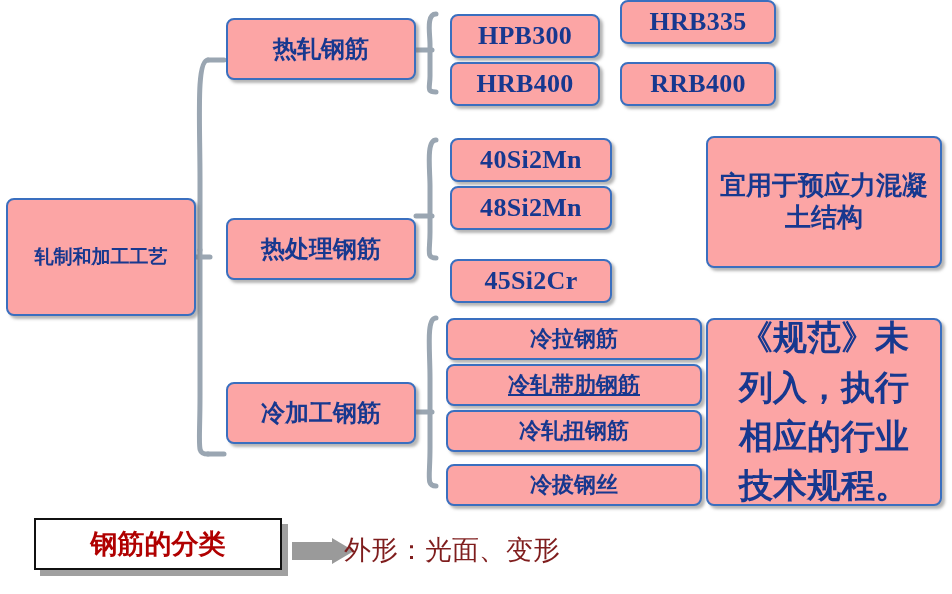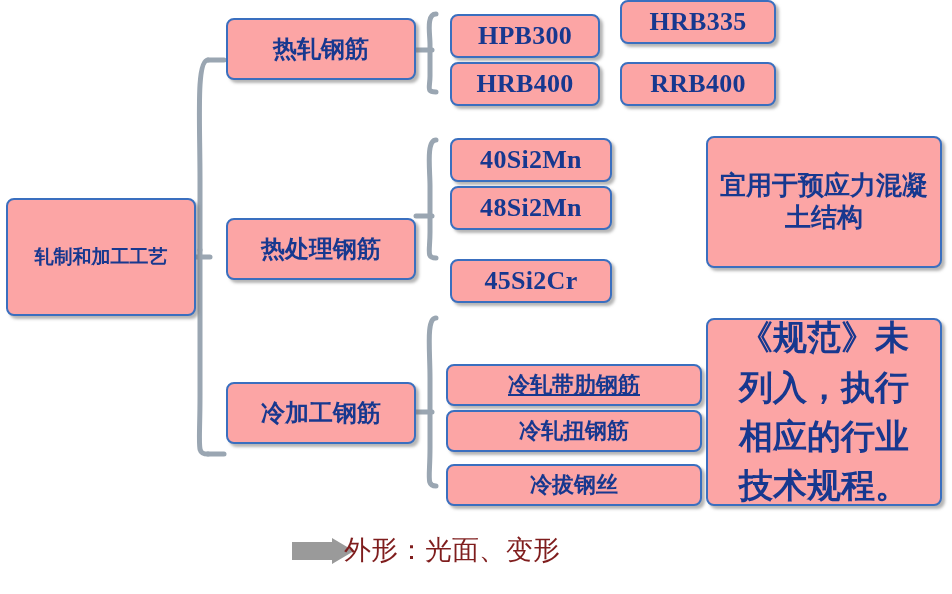--- a/index.html
+++ b/index.html
@@ -179,20 +179,23 @@
   <div class="node lat grade" id="grade-40si2mn">
     <span>40Si2Mn</span>
   </div>
   <div class="node lat grade" id="grade-48si2mn">
     <span>48Si2Mn</span>
   </div>
   <div class="node lat grade" id="grade-45si2cr">
     <span>45Si2Cr</span>
   </div>
 
+  <div class="node cn cold" id="cold-drawn-bar">
+    <span>冷拉钢筋</span>
+  </div>
   <div class="node cn cold" id="cold-rolled-ribbed">
     <span>冷轧带肋钢筋</span>
   </div>
   <div class="node cn cold" id="cold-rolled-twisted">
     <span>冷轧扭钢筋</span>
   </div>
   <div class="node cn cold" id="cold-drawn-wire">
     <span>冷拔钢丝</span>
   </div>
 
@@ -202,20 +205,23 @@
 
   <div class="node cn" id="note-spec">
     <div class="inner">
       <div>《规范》未</div>
       <div>列入，执行</div>
       <div>相应的行业</div>
       <div>技术规程。</div>
     </div>
   </div>
 
+  <div id="title-box">
+    <span>钢筋的分类</span>
+  </div>
 
   <svg id="shape-arrow" viewBox="0 0 62 26">
     <polygon points="0,4 40,4 40,0 62,13 40,26 40,22 0,22" fill="#9a9a9a"></polygon>
   </svg>
 
   <div id="shape-caption">外形：光面、变形</div>
 
 </div>
 
 </body></html>

